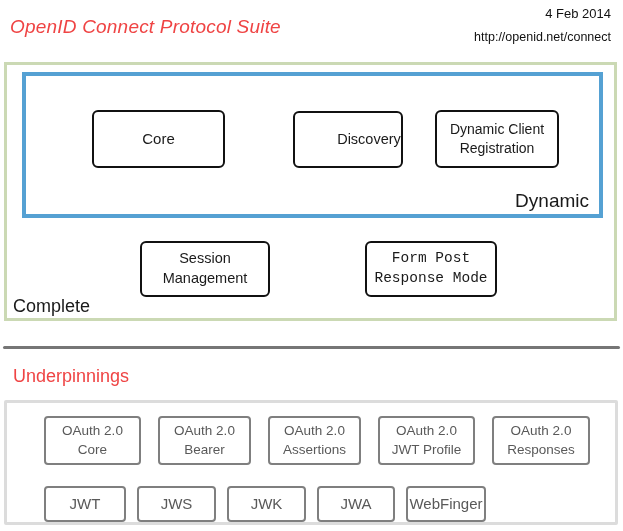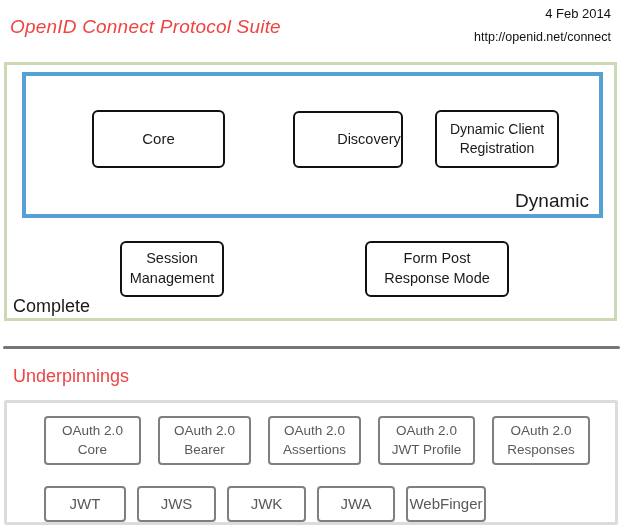--- a/index.html
+++ b/index.html
@@ -83,22 +83,22 @@
     border: 2px solid #111111;
     border-radius: 6px;
     background: #ffffff;
     font-size: 14.5px;
     line-height: 1.35;
     padding: 2px 6px;
   }
   .core-box      { left: 92px;  top: 110px; width: 133px; height: 58px; font-size: 15px; }
   .discovery-box { left: 293px; top: 111px; width: 110px; height: 57px; padding-left: 48px; }
   .dcr-box       { left: 435px; top: 110px; width: 124px; height: 58px; font-size: 14px; }
-  .session-box   { left: 120px; top: 241px; width: 104px; height: 56px; }
-  .formpost-box  { left: 365px; top: 241px; width: 144px; height: 56px; }
+  .session-box   { left: 140px; top: 241px; width: 130px; height: 56px; }
+  .formpost-box  { left: 365px; top: 241px; width: 132px; height: 56px; font-family: Liberation Mono, monospace; }
 
   
   .divider {
     position: absolute;
     left: 3px; top: 346px;
     width: 617px; height: 3px;
     background: #767676;
     border-radius: 2px;
   }
   .underpinnings-label {

